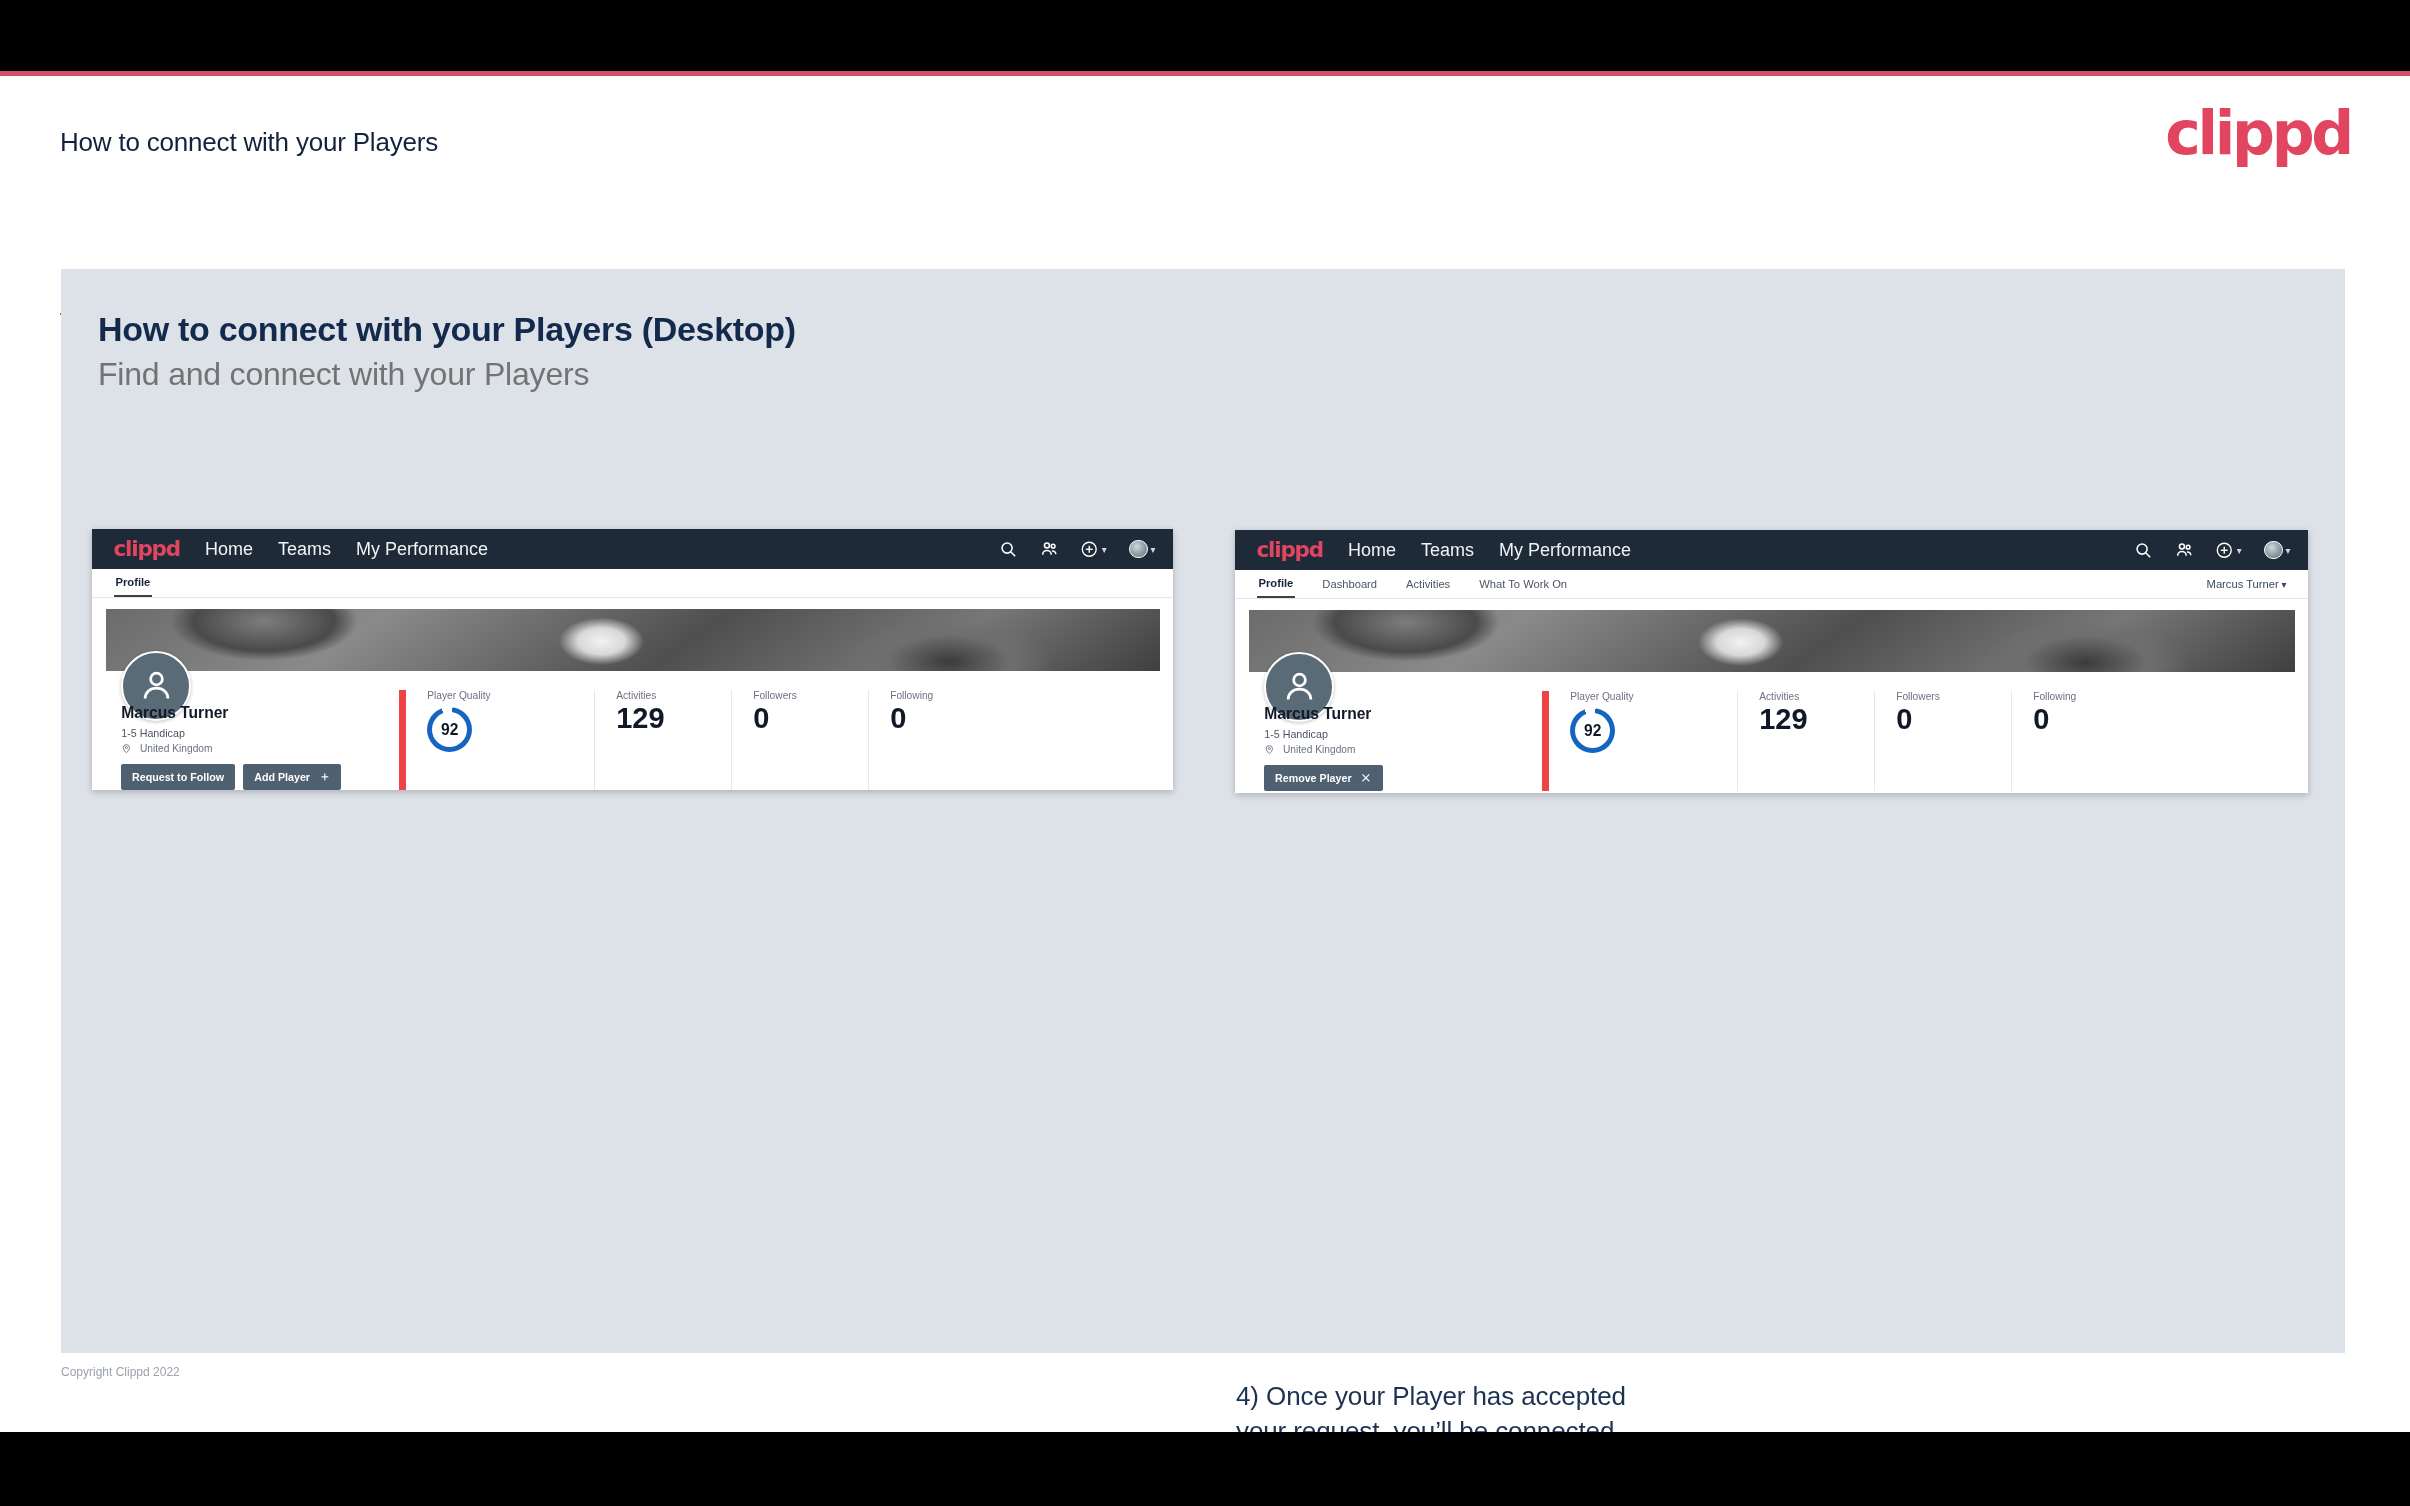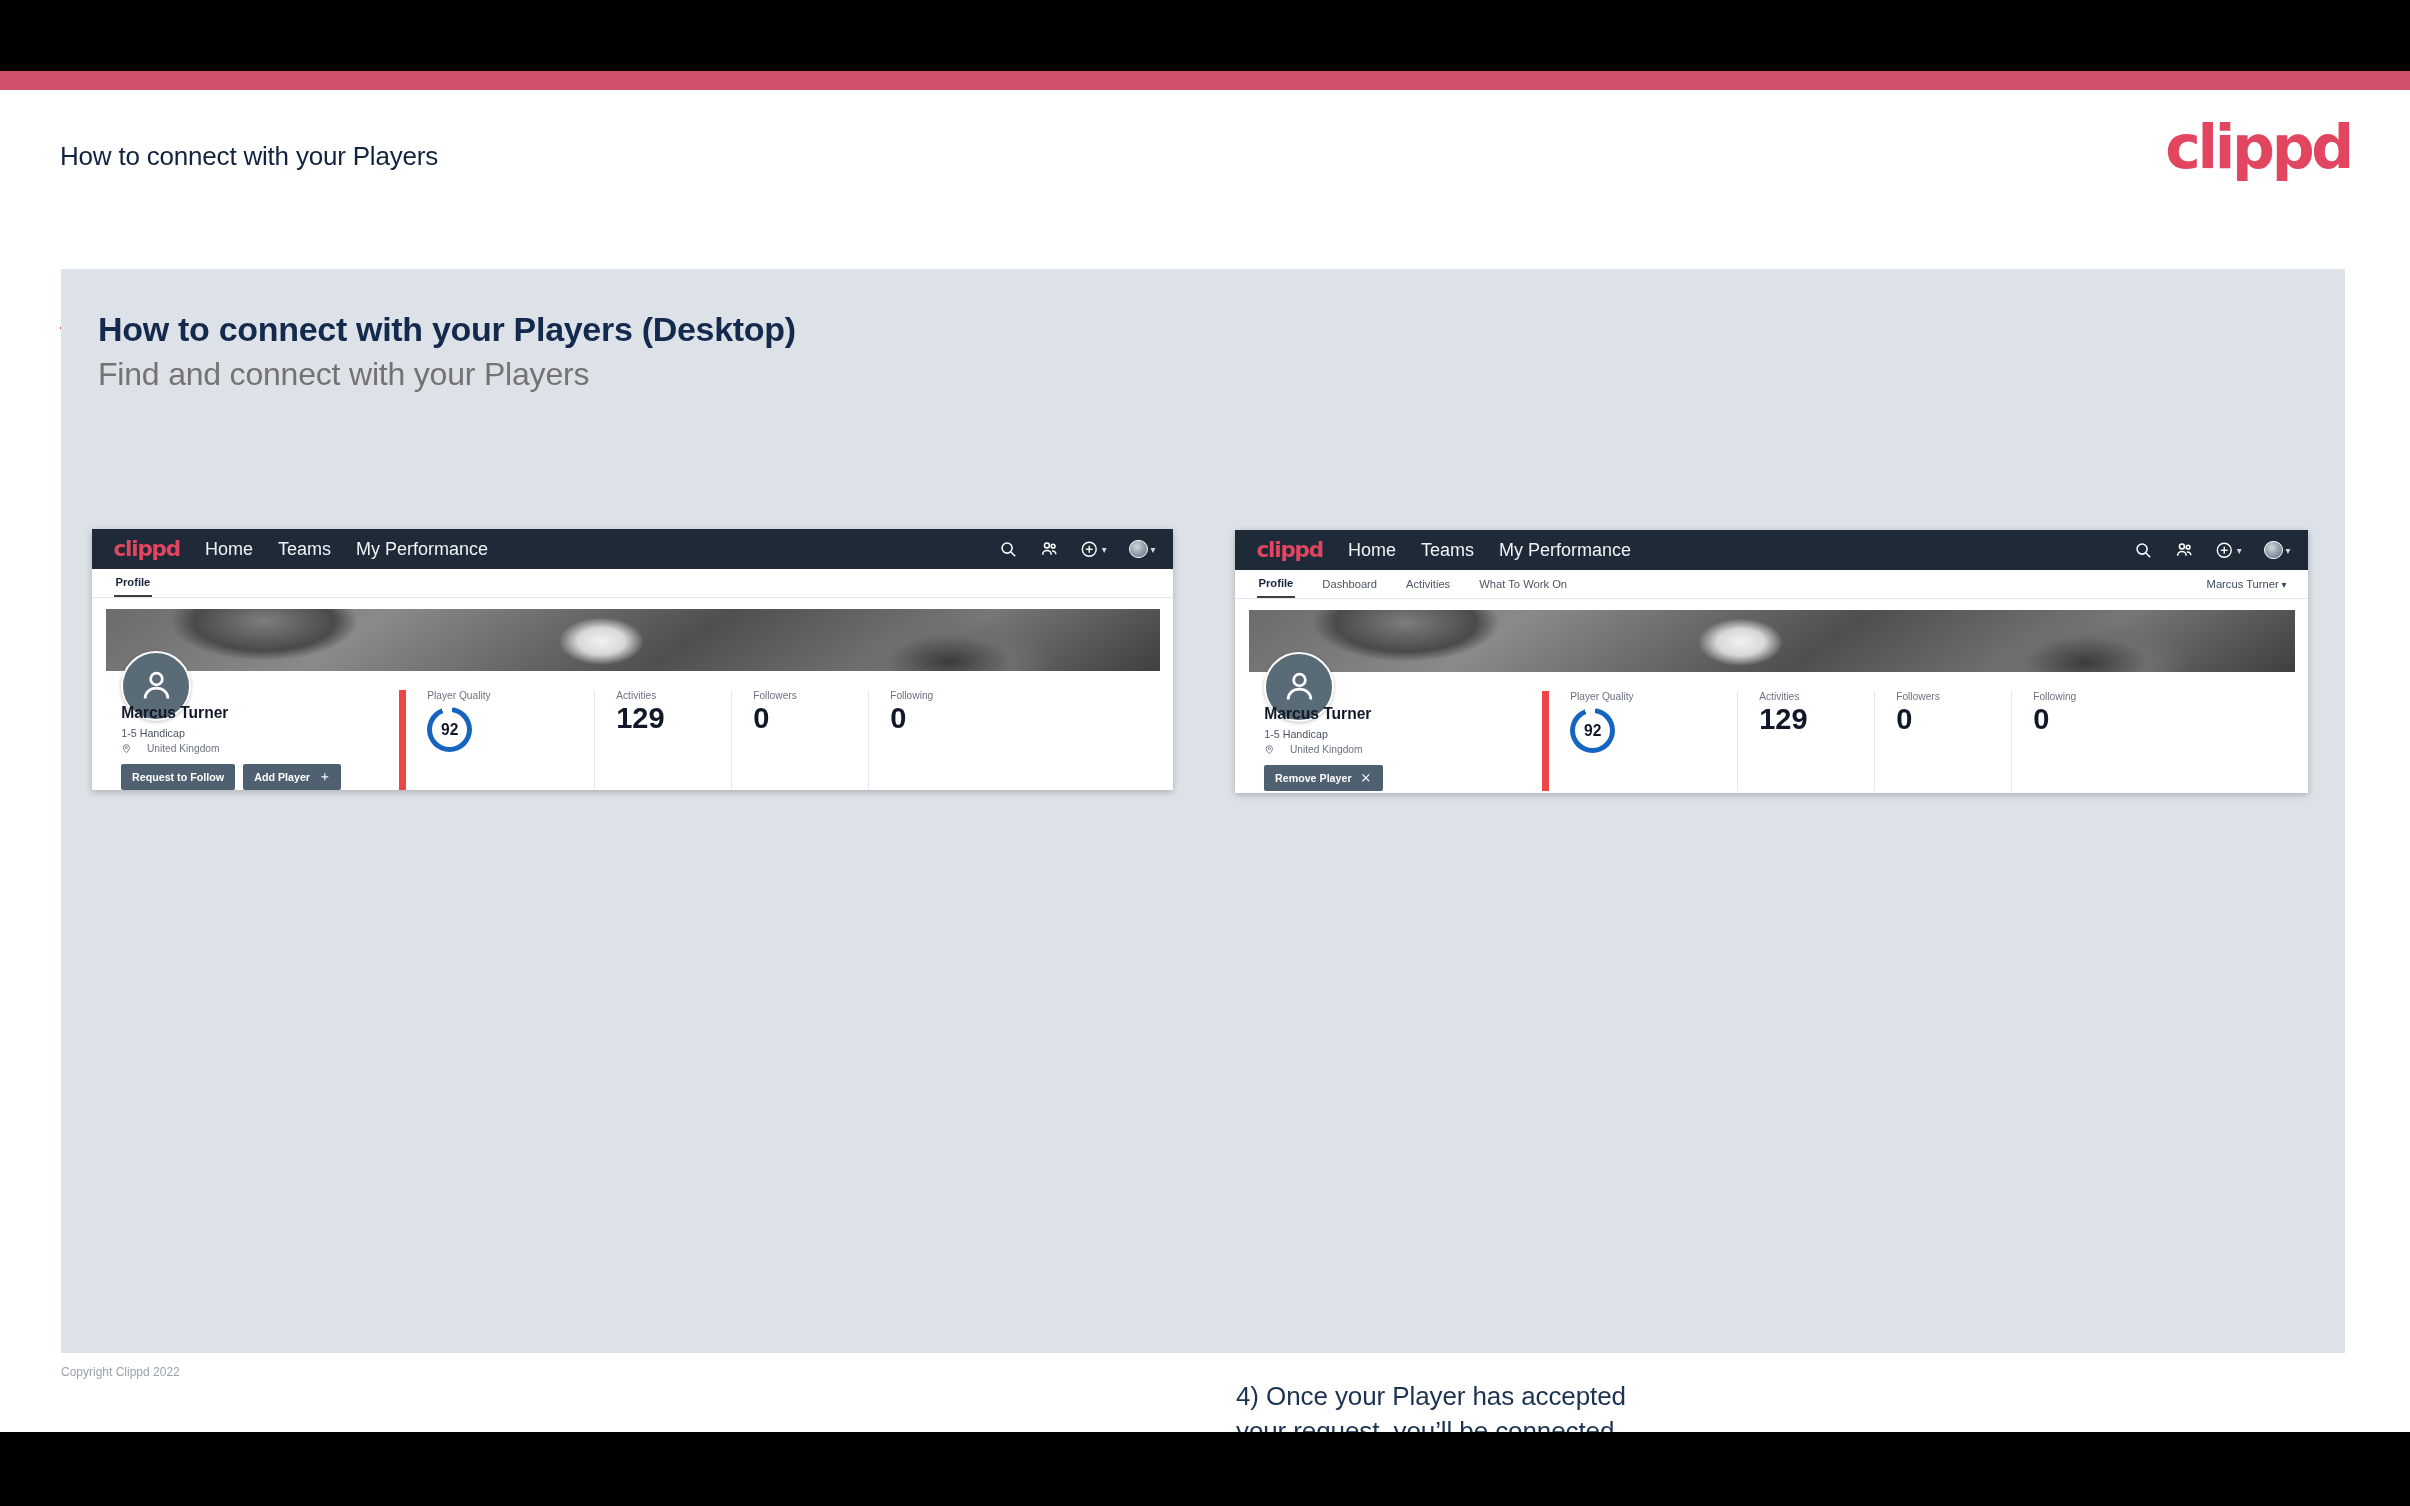--- a/index.html
+++ b/index.html
@@ -10,21 +10,21 @@
     overflow: hidden;
   }
   .page { position: relative; width: 2411px; height: 1507px; background:#fff; }
 
   
   .top-black { position:absolute; left:0; top:0; width:2411px; height:71px; background:#000; }
   .top-pink  { position:absolute; left:0; top:71px; width:2411px; height:18.5px; background:#d1516b; }
   .bottom-black { position:absolute; left:0; top:1432px; width:2411px; height:75px; background:#000; }
 
   
-  .header { position:absolute; left:0; top:90px; width:2411px; height:156px; background:#fff; }
+  .header { position:absolute; left:0; top:76px; width:2411px; height:156px; background:#fff; }
   .header-title {
     position:absolute; left:60px; top:51px;
     font-size:26px; color:#12233f; font-weight:400; letter-spacing:-0.2px;
   }
   .brand-logo {
     position:absolute; right:60px; top:27px;
     font-size:60px; font-weight:700; color:#e2455f;
     letter-spacing:-3.3px; line-height:1;
     font-family:"DejaVu Sans", sans-serif;
   }
@@ -108,21 +108,21 @@
     background:#5a6b78; border:2.9px solid #fff;
     display:flex; align-items:center; justify-content:center;
     box-shadow:0 1px 3.9px rgba(0,0,0,.25);
   }
   .avatar-big svg { width:39px; height:39px; }
 
   .info-row { position:relative; display:flex; padding:15.6px 13.7px 0 13.7px; }
   .info-left { width:293px; padding-left:15.6px; }
   .pname { font-size:15.6px; font-weight:700; color:#111827; margin-top:17.6px; }
   .phandicap { font-size:10.7px; color:#4b5563; margin-top:4.9px; }
-  .ploc { font-size:10.2px; color:#6b7280; margin-top:3.9px; display:flex; align-items:center; gap:15px; }
+  .ploc { font-size:10.2px; color:#6b7280; margin-top:3.9px; display:flex; align-items:center; gap:8px; }
   .ploc svg { width:10.7px; height:10.7px; }
   .btn-row { display:flex; gap:8.8px; margin-top:10.7px; }
   .btn {
     background:#4f6071; color:#fff; font-size:10.7px; font-weight:600;
     padding:6.8px 10.7px; border-radius:2px; display:flex; align-items:center; gap:8.8px;
     white-space:nowrap;
   }
   .btn svg { width:11.7px; height:11.7px; }
 
   .stats { display:flex; flex:1; margin-top:3.9px; }

